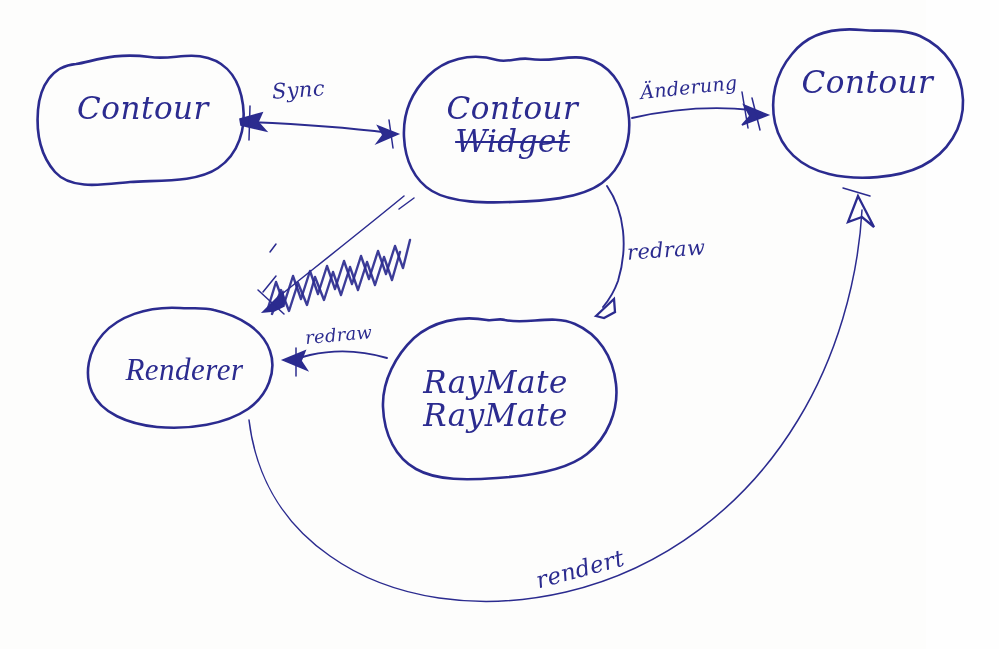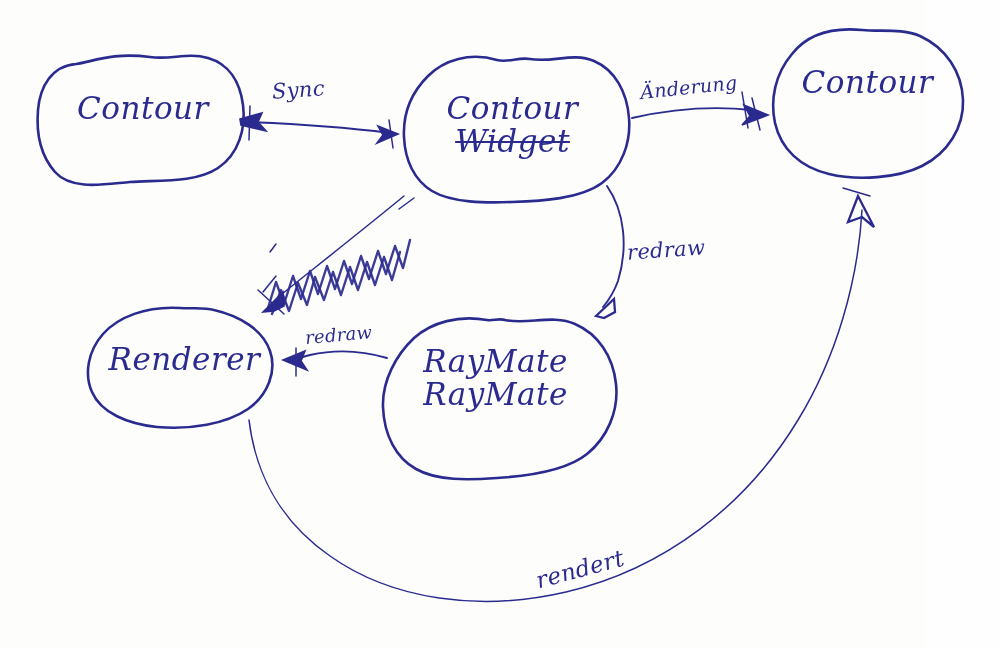--- a/index.html
+++ b/index.html
@@ -27,22 +27,22 @@
     transform-origin:center center;
   }
   .edge-label{
     font-size:21px;
     letter-spacing:0.3px;
   }
   .strike{ text-decoration:line-through; text-decoration-thickness:2px;}
   .n-contour{left:48px;  top:92px;  width:190px;}
   .n-widget {left:405px; top:92px;  width:215px;}
   .n-entity {left:780px; top:66px;  width:175px;}
-  .n-render {left:92px;  top:343px; width:185px;}
-  .n-raymat {left:388px; top:345px; width:215px;}
+  .n-render {left:92px;  top:354px; width:185px;font-family:Liberation Serif, serif;}
+  .n-raymat {left:388px; top:366px; width:215px;}
 
   .l-sync   {left:272px; top:78px;  transform:rotate(-4deg);}
   .l-aender {left:640px; top:76px;  transform:rotate(-6deg); font-size:19px;}
   .l-redraw1{left:627px; top:238px; transform:rotate(-4deg);}
   .l-redraw2{left:305px; top:324px; transform:rotate(-5deg); font-size:18px;}
   .l-rendert{left:535px; top:556px; transform:rotate(-15deg); font-size:23px;}
 </style>
 </head>
 <body>
 

